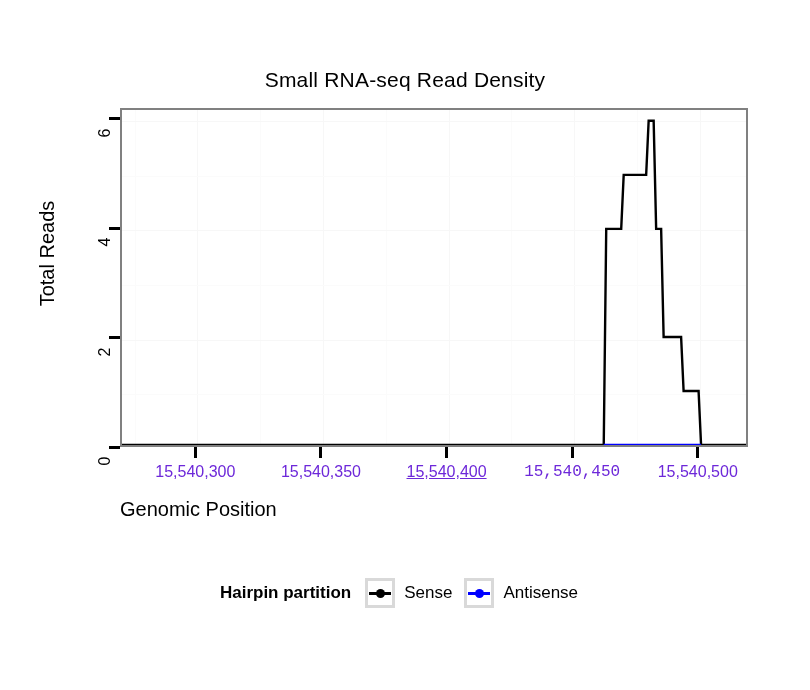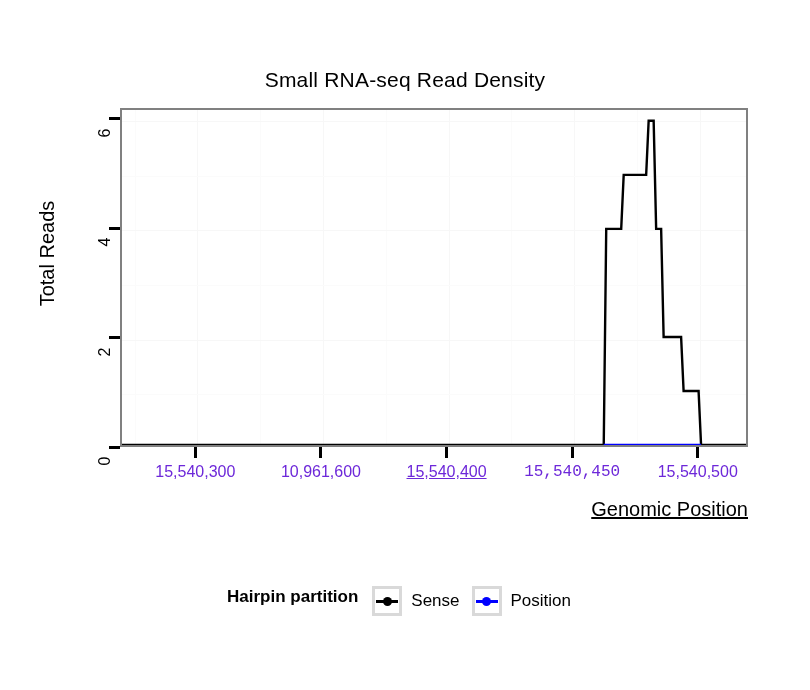--- a/index.html
+++ b/index.html
@@ -40,24 +40,23 @@
     font-size: 20px;
     transform: rotate(-90deg);
     transform-origin: center center;
     color: #000;
   }
   .x-axis-title {
     position: absolute;
     left: 120px;
     top: 498px;
     width: 628px;
-    text-align: right;
+    text-align: left;
     font-size: 20px;
     color: #000;
-    text-decoration: underline;
   }
   .panel {
     position: absolute;
     left: 120px;
     top: 108px;
     width: 628px;
     height: 339px;
     background: #ffffff;
     border: 2px solid #808080;
     box-sizing: border-box;
@@ -220,44 +219,44 @@
       <div class="y-tick-label" style="top: 229.645px;">2</div>
       <div class="y-tick-mark" style="top: 118.79px;"></div>
       <div class="y-tick-label" style="top: 120.29px;">4</div>
       <div class="y-tick-mark" style="top: 9.43548px;"></div>
       <div class="y-tick-label" style="top: 10.9355px;">6</div>
     </div>
   <div class="x-ticks" id="x-ticks">
       <div class="x-tick-mark" style="left: 73.86px;"></div>
       <div class="x-tick-label" style="left: 75.36px;">15,540,300</div>
       <div class="x-tick-mark" style="left: 199.46px;"></div>
-      <div class="x-tick-label" style="left: 200.96px;">10,961,600</div>
+      <div class="x-tick-label" style="left: 200.96px;">15,540,350</div>
       <div class="x-tick-mark" style="left: 325.06px;"></div>
       <div class="x-tick-label" style="left: 326.56px; text-decoration: underline;">15,540,400</div>
       <div class="x-tick-mark" style="left: 450.66px;"></div>
       <div class="x-tick-label" style="left: 452.16px; font-family: Liberation Mono, monospace;">15,540,450</div>
       <div class="x-tick-mark" style="left: 576.26px;"></div>
       <div class="x-tick-label" style="left: 577.76px; text-align: center;">15,540,500</div>
     </div>
 
   <div class="x-axis-title">Genomic Position</div>
 
   <div class="legend">
     <span class="legend-title">Hairpin partition</span>
-    <div id="legend-items" style="display:flex;align-items:center;margin-top:8px;">
+    <div id="legend-items" style="display:flex;align-items:center;">
         <div class="legend-item">
           <div class="legend-key">
             <div class="key-line" style="background: rgb(0, 0, 0);"></div>
             <div class="key-point" style="background: rgb(0, 0, 0);"></div>
           </div>
           <span class="legend-label">Sense</span>
         </div>
         <div class="legend-item">
           <div class="legend-key">
             <div class="key-line" style="background: rgb(0, 0, 255);"></div>
             <div class="key-point" style="background: rgb(0, 0, 255);"></div>
           </div>
-          <span class="legend-label">Position</span>
+          <span class="legend-label">Antisense</span>
         </div>
       </div>
   </div>
 
 </div>
 
 </body></html>

